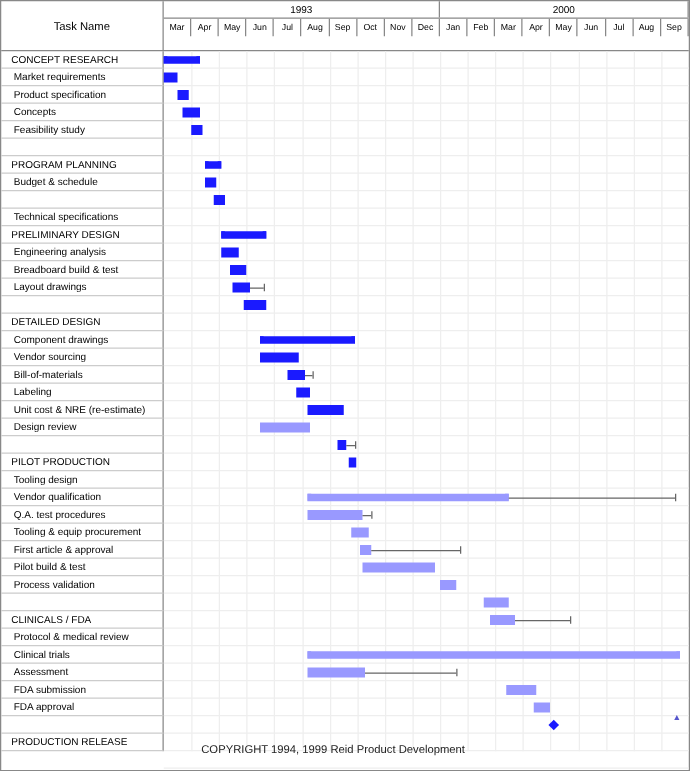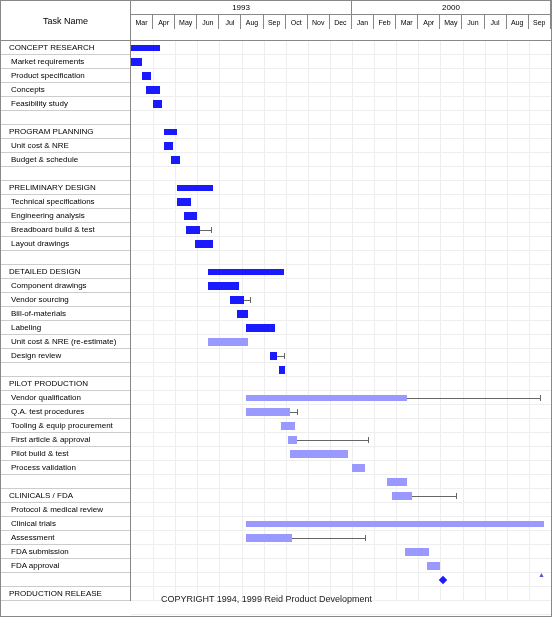--- a/index.html
+++ b/index.html
@@ -74,38 +74,38 @@
   </div>
   <div class="body">
     <div class="task-col" id="task-col">
         <div class="task-row group">CONCEPT RESEARCH</div>
         <div class="task-row sub">Market requirements</div>
         <div class="task-row sub">Product specification</div>
         <div class="task-row sub">Concepts</div>
         <div class="task-row sub">Feasibility study</div>
         <div class="task-row empty"></div>
         <div class="task-row group">PROGRAM PLANNING</div>
-        <div class="task-row sub">Unit cost &amp; NRE</div>
         <div class="task-row sub">Budget &amp; schedule</div>
         <div class="task-row empty"></div>
+        <div class="task-row sub">Technical specifications</div>
         <div class="task-row group">PRELIMINARY DESIGN</div>
-        <div class="task-row sub">Technical specifications</div>
         <div class="task-row sub">Engineering analysis</div>
         <div class="task-row sub">Breadboard build &amp; test</div>
         <div class="task-row sub">Layout drawings</div>
         <div class="task-row empty"></div>
         <div class="task-row group">DETAILED DESIGN</div>
         <div class="task-row sub">Component drawings</div>
         <div class="task-row sub">Vendor sourcing</div>
         <div class="task-row sub">Bill-of-materials</div>
         <div class="task-row sub">Labeling</div>
         <div class="task-row sub">Unit cost &amp; NRE (re-estimate)</div>
         <div class="task-row sub">Design review</div>
         <div class="task-row empty"></div>
         <div class="task-row group">PILOT PRODUCTION</div>
+        <div class="task-row sub">Tooling design</div>
         <div class="task-row sub">Vendor qualification</div>
         <div class="task-row sub">Q.A. test procedures</div>
         <div class="task-row sub">Tooling &amp; equip procurement</div>
         <div class="task-row sub">First article &amp; approval</div>
         <div class="task-row sub">Pilot build &amp; test</div>
         <div class="task-row sub">Process validation</div>
         <div class="task-row empty"></div>
         <div class="task-row group">CLINICALS / FDA</div>
         <div class="task-row sub">Protocol &amp; medical review</div>
         <div class="task-row sub">Clinical trials</div>

